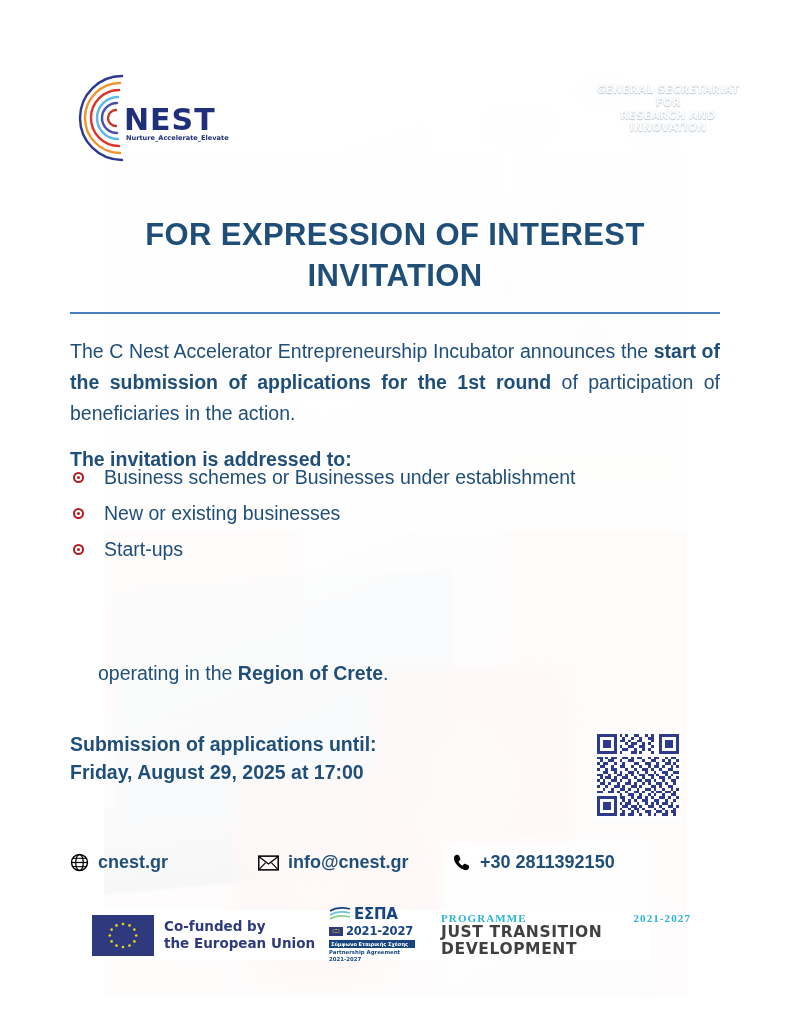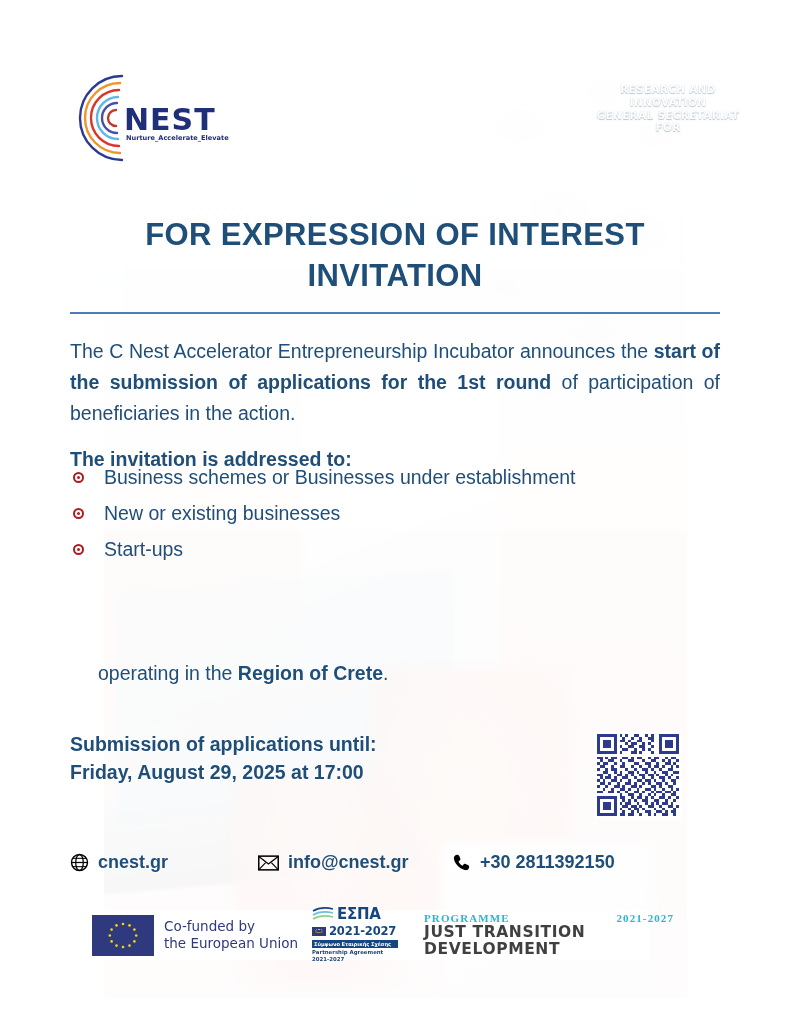--- a/index.html
+++ b/index.html
@@ -328,21 +328,21 @@
     height: 41px;
     background: #2e3a7d;
     position: relative;
     margin-left: 4px;
     flex: none;
   }
   .eu-text {
     margin-left: 10px;
     color: #2e3a7d;
     font-size: 13.5px;
-    font-weight: normal;
+    font-weight: bold;
     line-height: 1.28;
     font-family: "DejaVu Sans", sans-serif;
     flex: none;
   }
   .espa {
     margin-left: 14px;
     flex: none;
     width: 86px;
   }
   .espa-top { display: flex; align-items: flex-end; gap: 3px; }
@@ -448,22 +448,22 @@
           <path d="M39 31 A15 15 0 1 0 39 61" stroke="#4a4fa5" stroke-width="2.4"></path>
           <path d="M38 38 A8 8 0 1 0 38 54" stroke="#c0392b" stroke-width="2.4"></path>
         </g>
         <text x="46" y="58" font-family="DejaVu Sans, sans-serif" font-size="30" font-weight="bold" fill="#1f2f7a" letter-spacing="1">NEST</text>
         <text x="48" y="68" font-family="DejaVu Sans, sans-serif" font-size="6.6" font-weight="bold" fill="#1f2f7a">Nurture_Accelerate_Elevate</text>
       </svg>
     </div>
 
     <div class="gsri-logo">
       <div class="gsri-sub">
+        <div>GENERAL SECRETARIAT FOR</div>
         <div>RESEARCH AND INNOVATION</div>
-        <div>GENERAL SECRETARIAT FOR</div>
       </div>
     </div>
 
     <div class="title-block">
       <div class="title-line">FOR EXPRESSION OF INTEREST</div>
       <div class="title-line">INVITATION</div>
     </div>
     <div class="title-rule"></div>
 
     <div class="body-text"><span>The C Nest Accelerator Entrepreneurship Incubator announces the </span><b>start of the submission of applications for the 1st round</b><span> of participation of beneficiaries in the action.</span></div>

